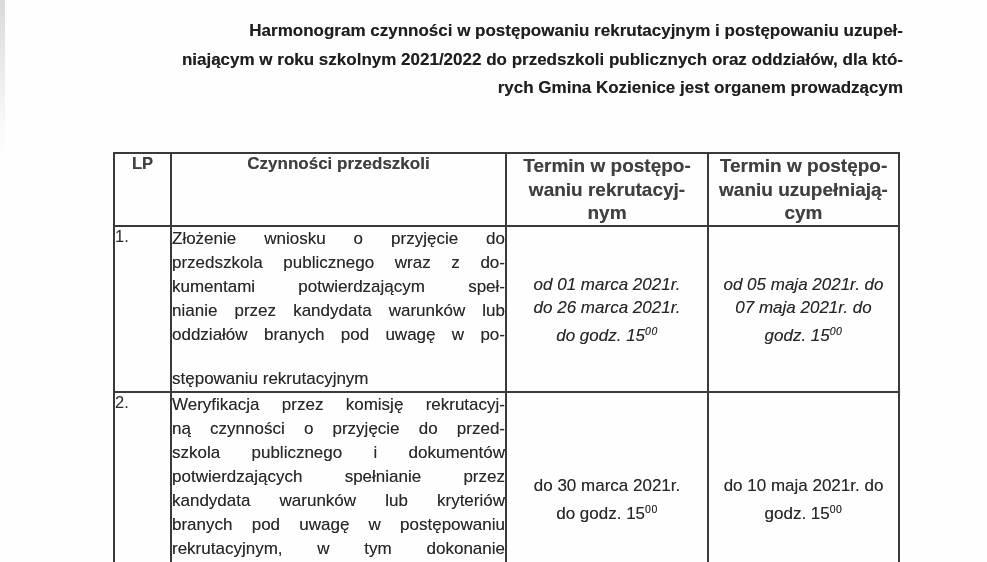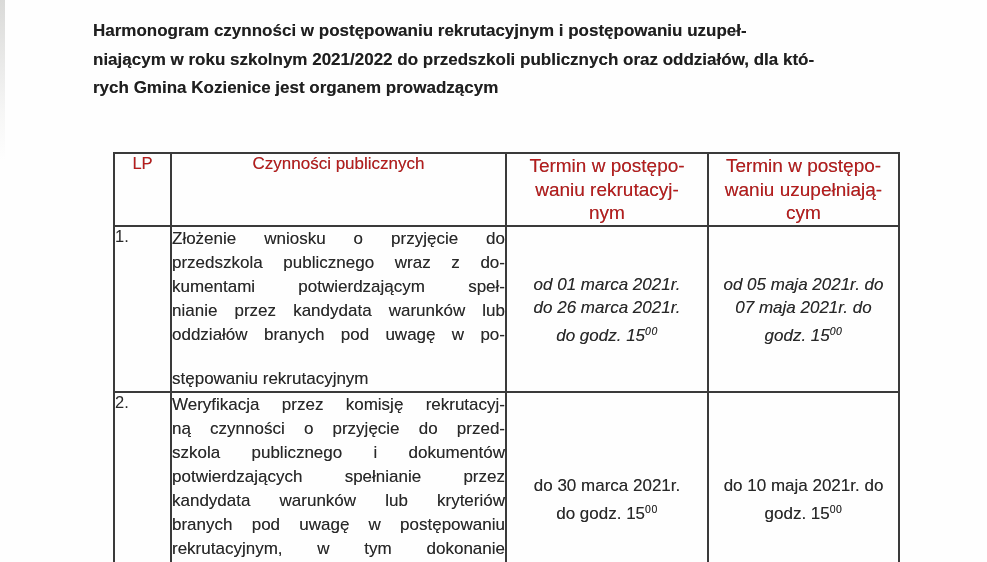--- a/index.html
+++ b/index.html
@@ -9,35 +9,35 @@
     font-family:"Liberation Sans",sans-serif;
     color:#282828;
   }
   
   .edge-streak{
     position:absolute;left:0;top:0;width:5px;height:160px;
     background:linear-gradient(180deg,rgba(150,150,145,.35),rgba(190,190,185,.12) 70%,rgba(190,190,185,0));
   }
   .title{
     position:absolute;left:93px;top:17px;width:810px;
-    text-align:left;font-weight:700;font-size:17px;line-height:28.5px;
+    text-align:right;font-weight:700;font-size:17px;line-height:28.5px;
     white-space:pre;color:#1f1f1f;
     text-shadow:0 0 .5px rgba(30,30,30,.55);
   }
   table.sched{
     position:absolute;left:113px;top:152px;width:785px;
     border-collapse:collapse;table-layout:fixed;
   }
   table.sched th,table.sched td{
     border:2px solid #3a3a3a;
     vertical-align:top;
     padding:0;
   }
   thead tr{height:71px;}
-  th{font-weight:400;color:#b91c1c;text-shadow:0 0 .4px rgba(30,30,30,.5);}
+  th{font-weight:700;color:#404040;text-shadow:0 0 .4px rgba(30,30,30,.5);}
   th.lp-h{vertical-align:top;text-align:center;font-size:16.5px;padding-top:4px;}
   th.act-h{vertical-align:middle;text-align:center;font-size:17px;}
   th.term-h{
     vertical-align:top;text-align:center;font-size:19px;
     line-height:23.5px;padding-top:3px;white-space:pre-line;
   }
   tr.row1{height:152px;}
   tr.row2 td{height:192px;}
   td.lp{font-size:16.5px;padding:5px 0 0 9px;}
   td.act{padding:4px 7px 0 8px;font-size:17px;line-height:24px;}
@@ -66,21 +66,21 @@
 <table class="sched">
   <colgroup>
     <col style="width:57px">
       <col style="width:335px">
       <col style="width:202px">
       <col style="width:191px">
   </colgroup>
   <thead>
     <tr>
       <th class="lp-h">LP</th>
-      <th class="act-h">Czynności publicznych</th>
+      <th class="act-h">Czynności przedszkoli</th>
       <th class="term-h">Termin w postępo-
 waniu rekrutacyj-
 nym</th>
       <th class="term-h">Termin w postępo-
 waniu uzupełniają-
 cym</th>
     </tr>
   </thead>
   <tbody>
       <tr class="row1">

